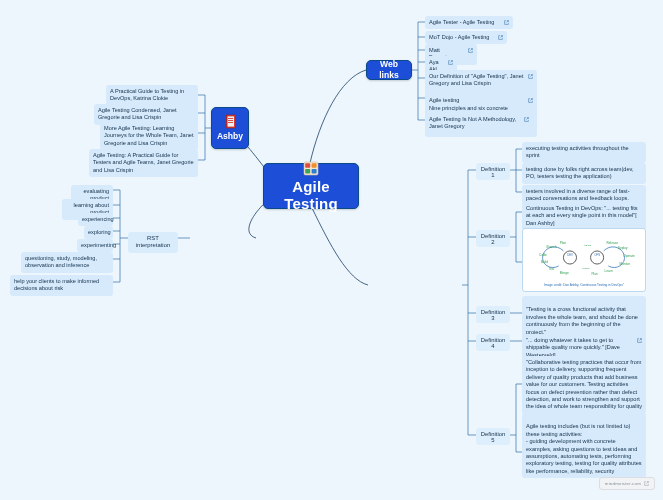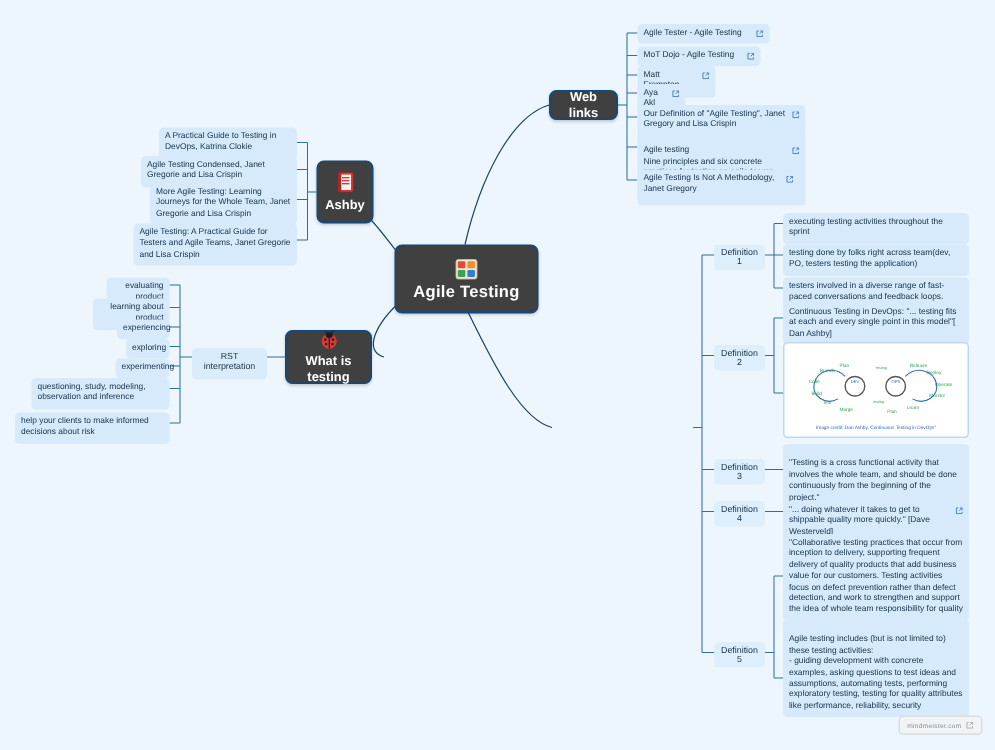--- a/index.html
+++ b/index.html
@@ -11,30 +11,30 @@
   }
   #canvas{position:absolute;inset:0;}
   svg.links{position:absolute;left:0;top:0;width:663px;height:500px;pointer-events:none;}
 
   
   .node{
     position:absolute;
     box-sizing:border-box;
   }
   .main-node{
-    background:#404040;
+    background:#1d4ed8;
     border:1px solid #0c4988;
     border-radius:5px;
     color:#ffffff;
     display:flex;flex-direction:column;align-items:center;justify-content:center;
     text-align:center;
     box-shadow:0 1px 2px rgba(0,0,0,.18);
   }
   .root-node{
-    font-size:11px;font-weight:bold;letter-spacing:.2px;
+    font-size:15px;font-weight:bold;letter-spacing:.2px;
   }
   .branch-node{
     font-size:8.6px;font-weight:bold;
   }
   .branch-node .nlabel{padding:0 5px;line-height:11px;}
   .leaf{
     background:#d6eafb;
     border-radius:3px;
     color:#16324c;
     font-size:5.6px;
@@ -290,36 +290,20 @@
   <div class="node leaf" style="left:94px;top:104px;width:104px;">
     <span>Agile Testing Condensed, Janet Gregorie and Lisa Crispin</span>
   </div>
   <div class="node leaf" style="left:100px;top:122px;width:98px;">
     <span>More Agile Testing: Learning Journeys for the Whole Team,  Janet Gregorie and Lisa Crispin</span>
   </div>
   <div class="node leaf" style="left:89px;top:149px;width:109px;">
     <span>Agile Testing: A Practical Guide for Testers and Agile Teams, Janet Gregorie and Lisa Crispin</span>
   </div>
 
-  <div class="node main-node branch-node" style="left:190px;top:220px;width:58px;height:36px;">
-    <span class="icon" style="width:15px;height:13px;">
-      <svg viewBox="0 0 15 13">
-        <ellipse cx="7.5" cy="7.5" rx="5" ry="5" fill="#d83b33"></ellipse>
-        <path d="M7.5 2.6a5 5 0 0 0-5 4.9 5 5 0 0 0 5 5z" fill="#d83b33"></path>
-        <rect x="7.1" y="2.6" width=".8" height="9.8" fill="#1f1f1f"></rect>
-        <ellipse cx="7.5" cy="3.4" rx="2.4" ry="2.1" fill="#1f1f1f"></ellipse>
-        <circle cx="4.9" cy="6.4" r=".85" fill="#1f1f1f"></circle>
-        <circle cx="10.1" cy="6.4" r=".85" fill="#1f1f1f"></circle>
-        <circle cx="5.4" cy="9.4" r=".8" fill="#1f1f1f"></circle>
-        <circle cx="9.6" cy="9.4" r=".8" fill="#1f1f1f"></circle>
-        <path d="M6 1.6L4.4.4M9 1.6L10.6.4" stroke="#1f1f1f" stroke-width=".6" fill="none"></path>
-      </svg>
-    </span>
-    <span class="nlabel">What is testing</span>
-  </div>
 
   <div class="node leaf mid" style="left:128px;top:232px;width:50px;">
     <span>RST interpretation</span>
   </div>
 
   <div class="node leaf" style="left:71px;top:185px;width:42px;text-align:right;">
     <span>evaluating product</span>
   </div>
   <div class="node leaf" style="left:62px;top:199px;width:51px;text-align:right;">
     <span>learning about product</span>

